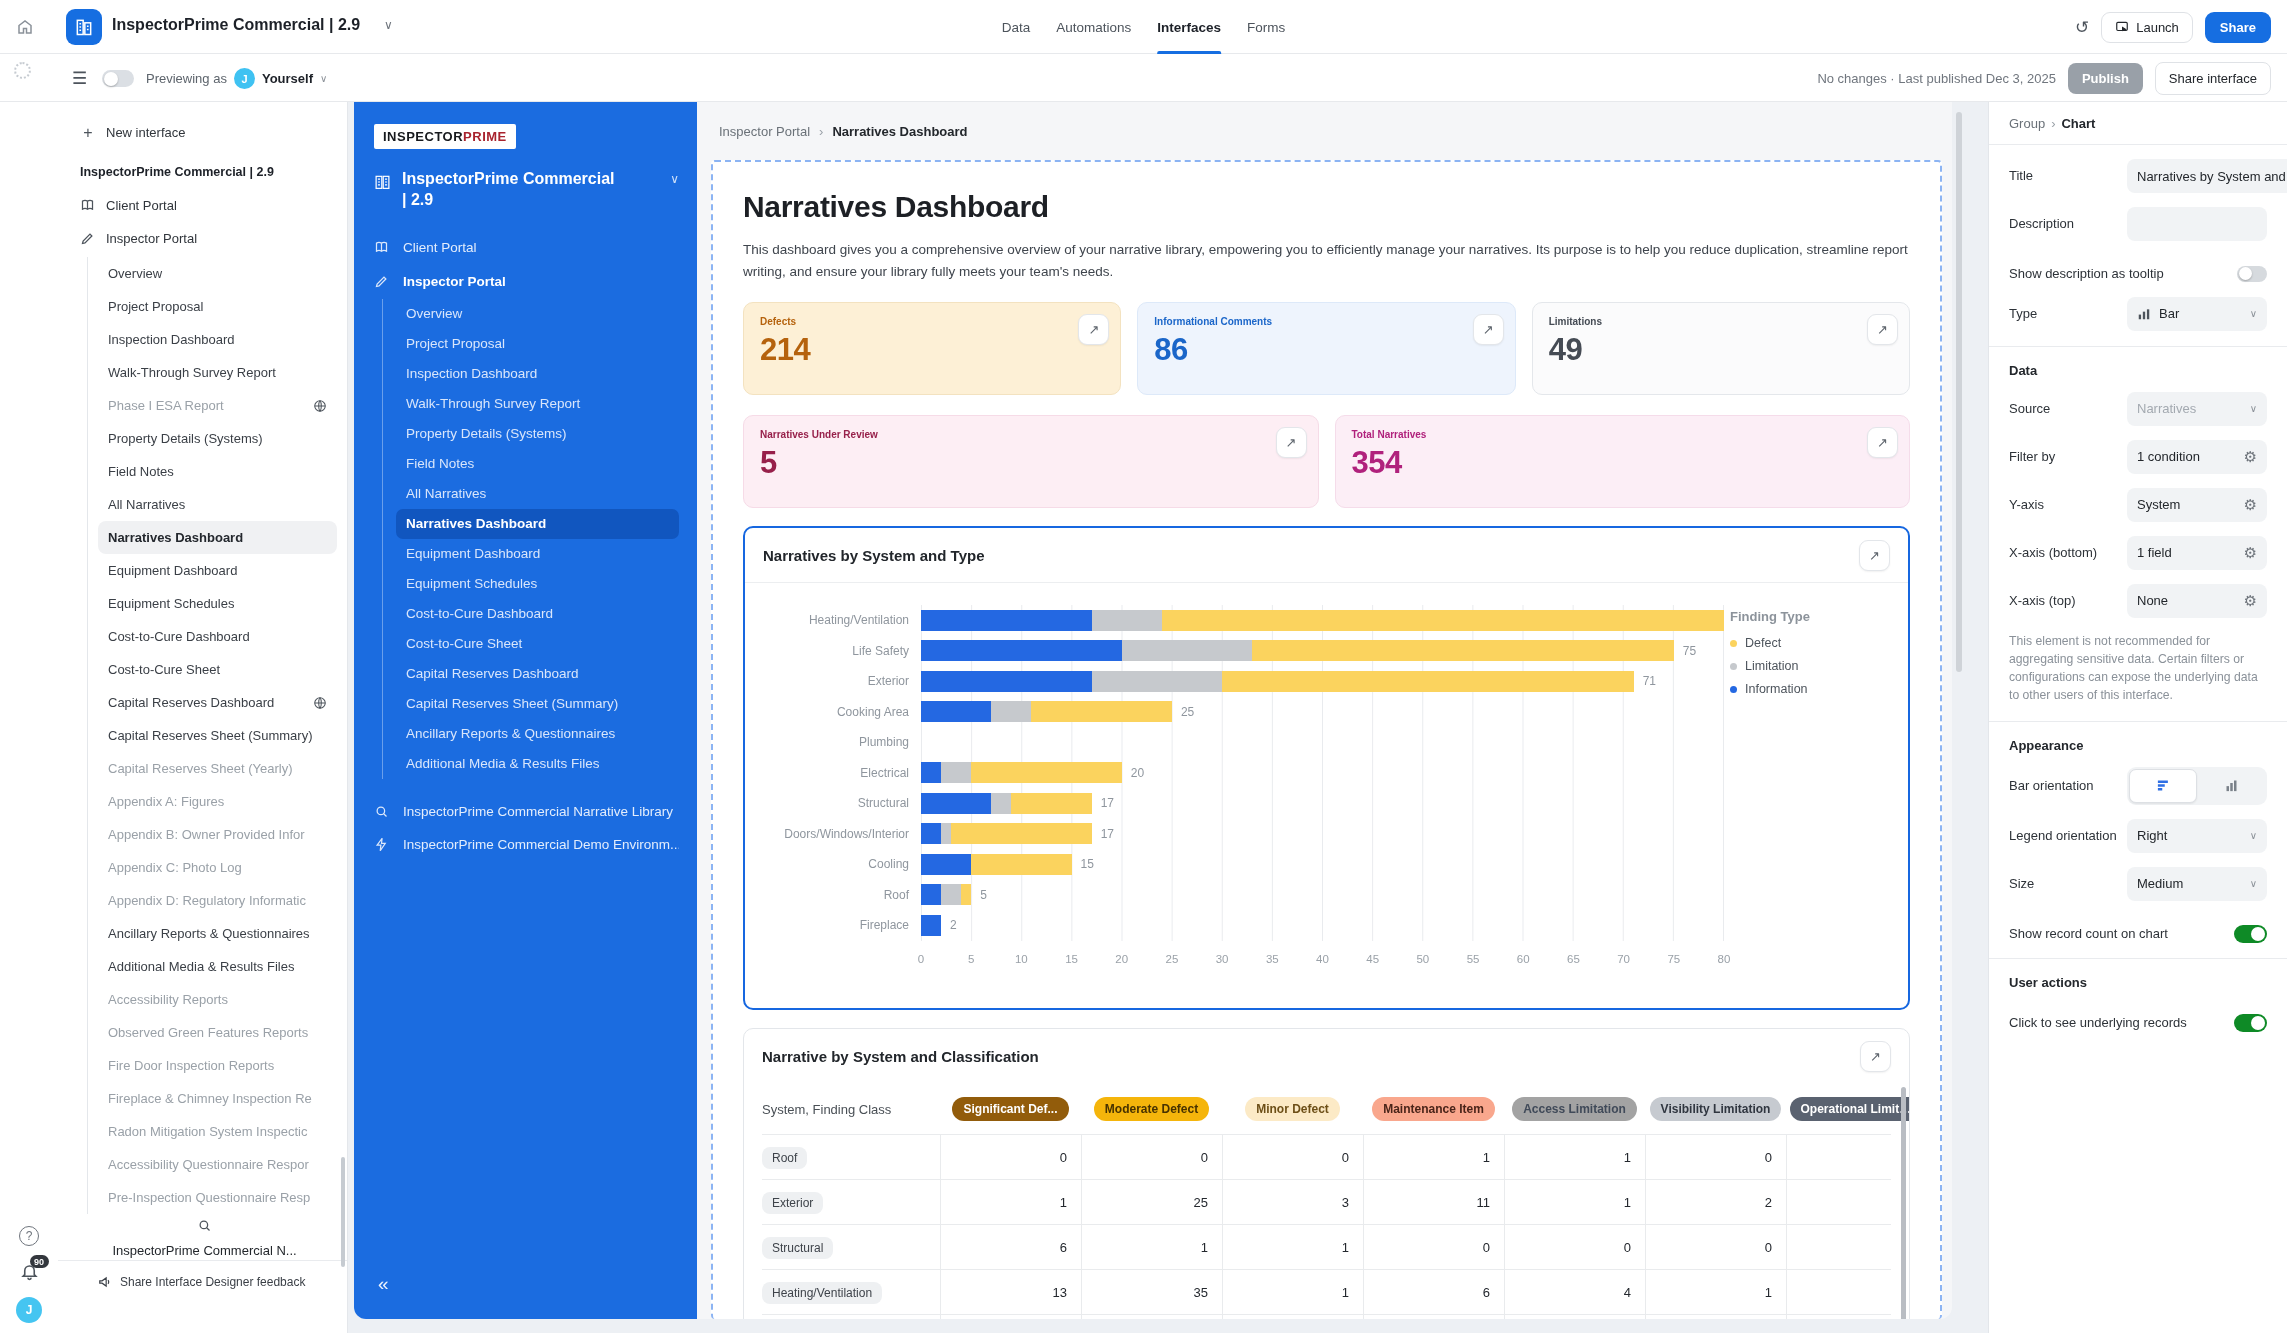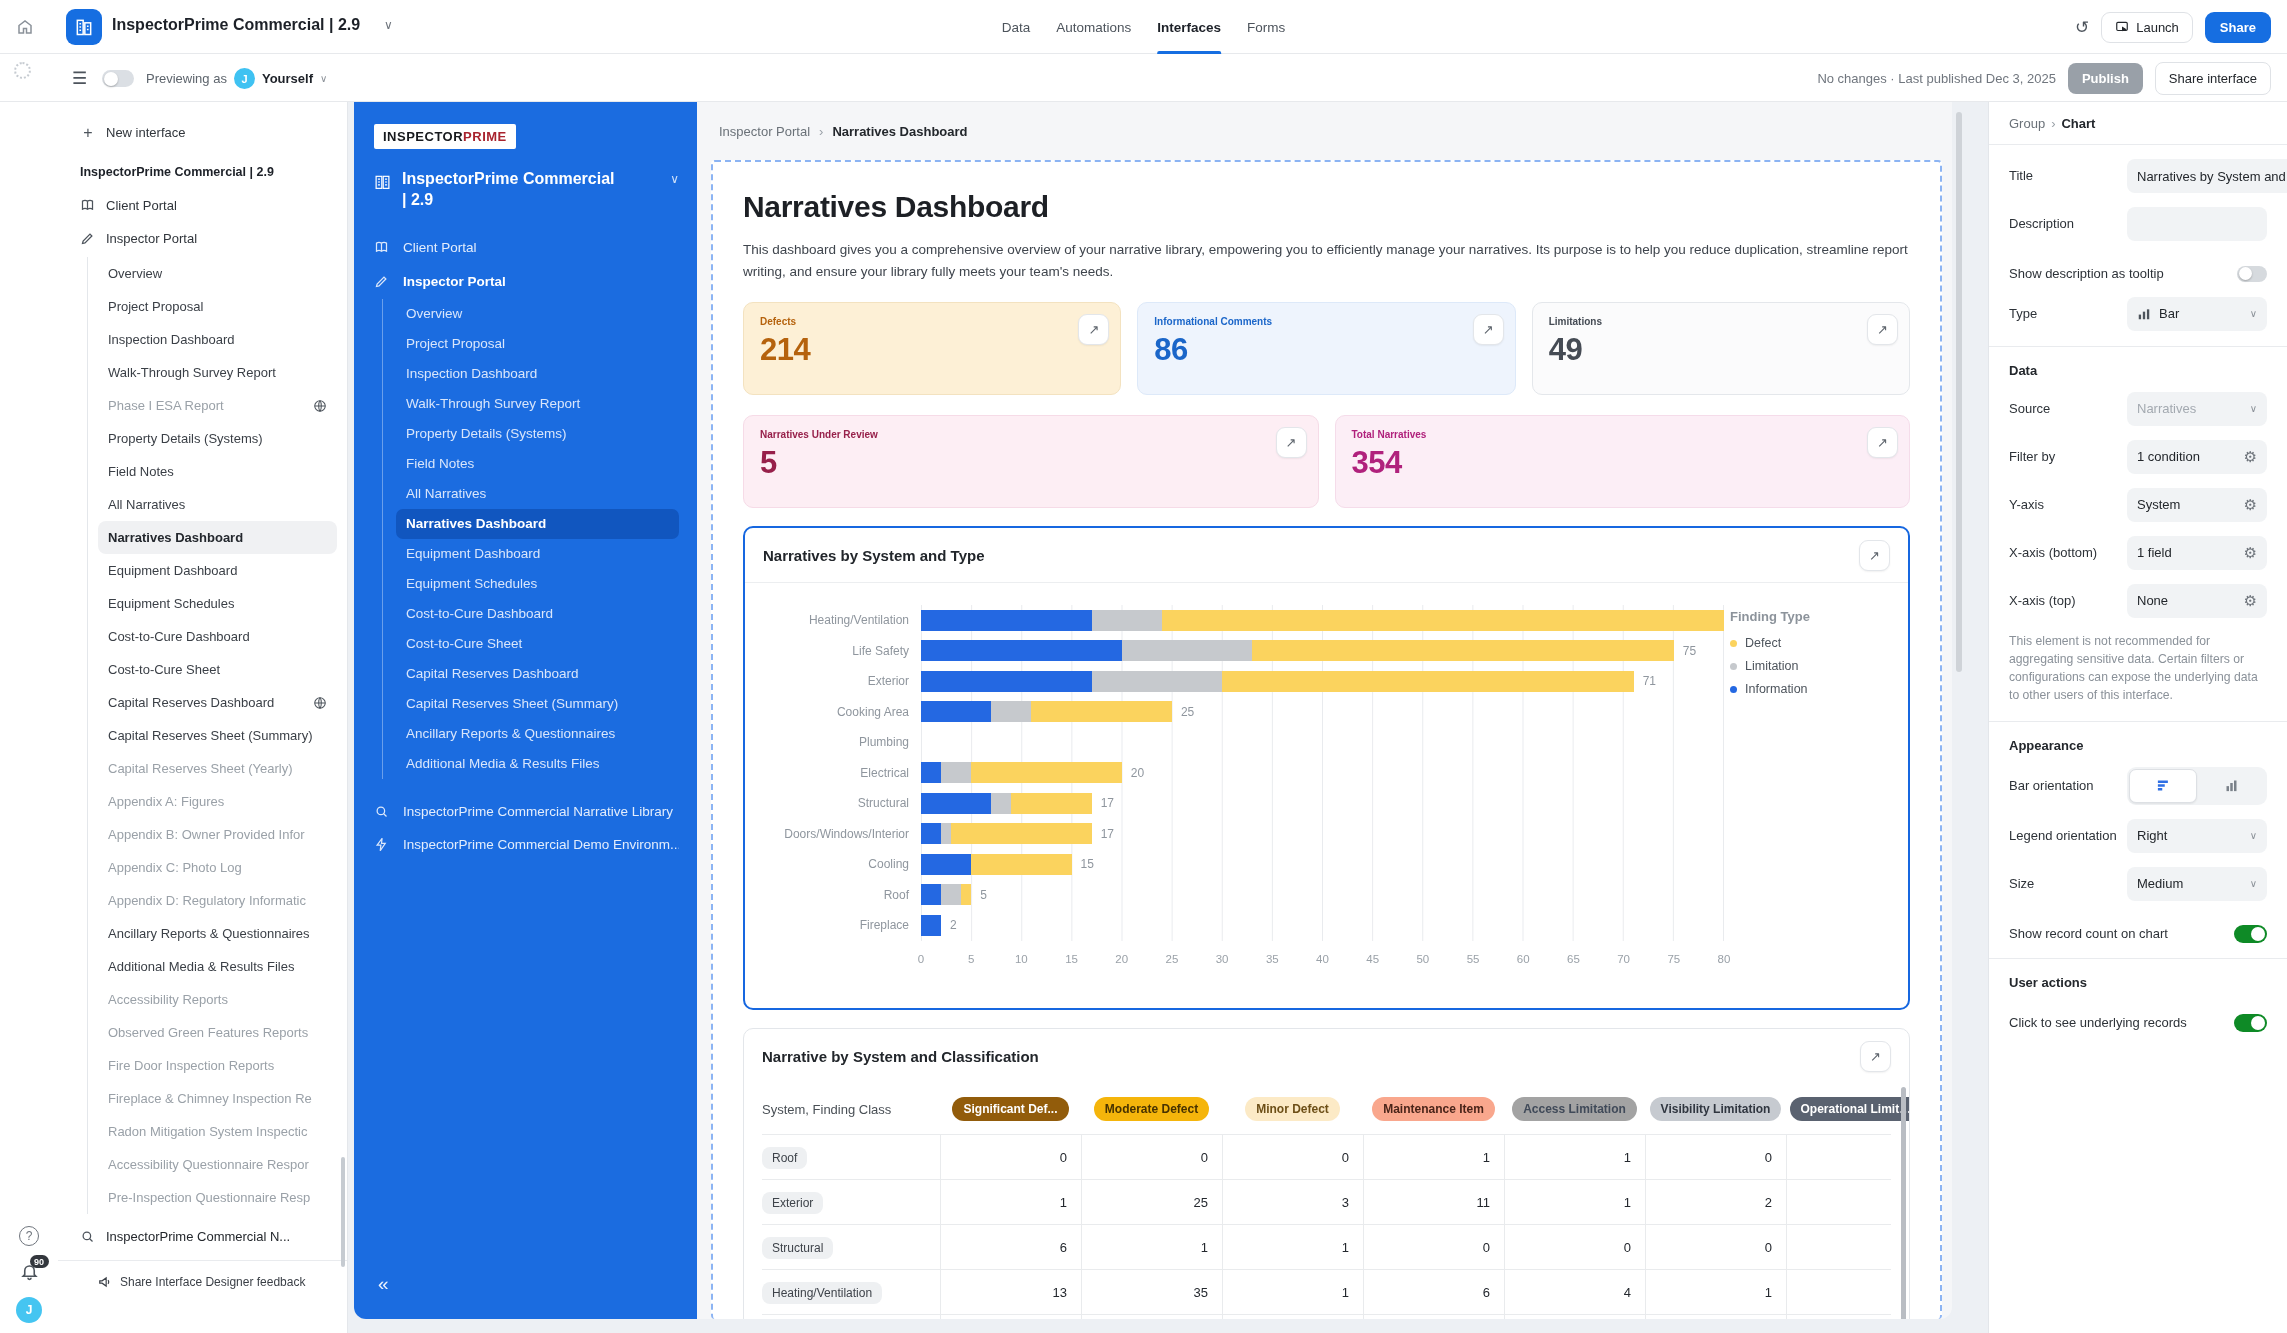--- a/index.html
+++ b/index.html
@@ -50,21 +50,21 @@
   .osb-row { display:flex; align-items:center; gap:10px; height:33px; color:#30353b; padding:0 8px; border-radius:8px; white-space:nowrap; overflow:hidden; }
   .osb-new { color:#30353b; }
   .osb-plus { font-size:16px; color:#4d545c; width:16px; text-align:center; }
   .osb-section { font-size:12.5px; font-weight:700; color:#1d2128; margin:16px 0 10px 8px; white-space:nowrap; }
   .osb-ico { width:16px; color:#4d545c; flex:none; display:flex; }
   .osb-children { border-left:1px solid #e4e7eb; margin-left:15px; padding-left:10px; margin-top:2px; }
   .osb-child { display:flex; align-items:center; height:33px; padding:0 10px; border-radius:8px; color:#3a3f46; white-space:nowrap; overflow:hidden; }
   .osb-child.muted { color:#9aa1a8; }
   .osb-child.selected { background:#f0f1f3; font-weight:600; color:#24282e; }
   .osb-child .globe { margin-left:auto; color:#4d545c; display:flex; }
-  .osb-bottomlink { display:flex; align-items:center; gap:10px; height:36px; color:#23272c; margin-top:4px; padding:0 8px; white-space:nowrap; }
+  .osb-bottomlink { display:flex; align-items:center; gap:10px; height:36px; color:#23272c; margin-top:4px; padding:0 8px; white-space:nowrap;flex-direction:column; }
   .osb-divider { border-top:1px solid #e9ebee; margin:6px -10px 0 -14px; }
   .osb-feedback { display:flex; align-items:center; gap:8px; font-size:12px; color:#3a3f46; padding:14px 0 0 26px; white-space:nowrap; }
   .osb-scrollthumb { position:absolute; right:2px; bottom:66px; width:4px; height:110px; background:#c6cbd1; border-radius:2px; }
 
   
   .canvas { flex:1; background:#edf0f4; position:relative; }
   .frame { position:absolute; left:6px; top:0; right:36px; bottom:14px; border-radius:0 0 12px 12px; overflow:hidden; display:flex; background:#f5f6f8; }
   .canvas-scrollthumb { position:absolute; right:26px; top:10px; width:6px; height:560px; background:#cfd3d8; border-radius:3px; }
 
   

